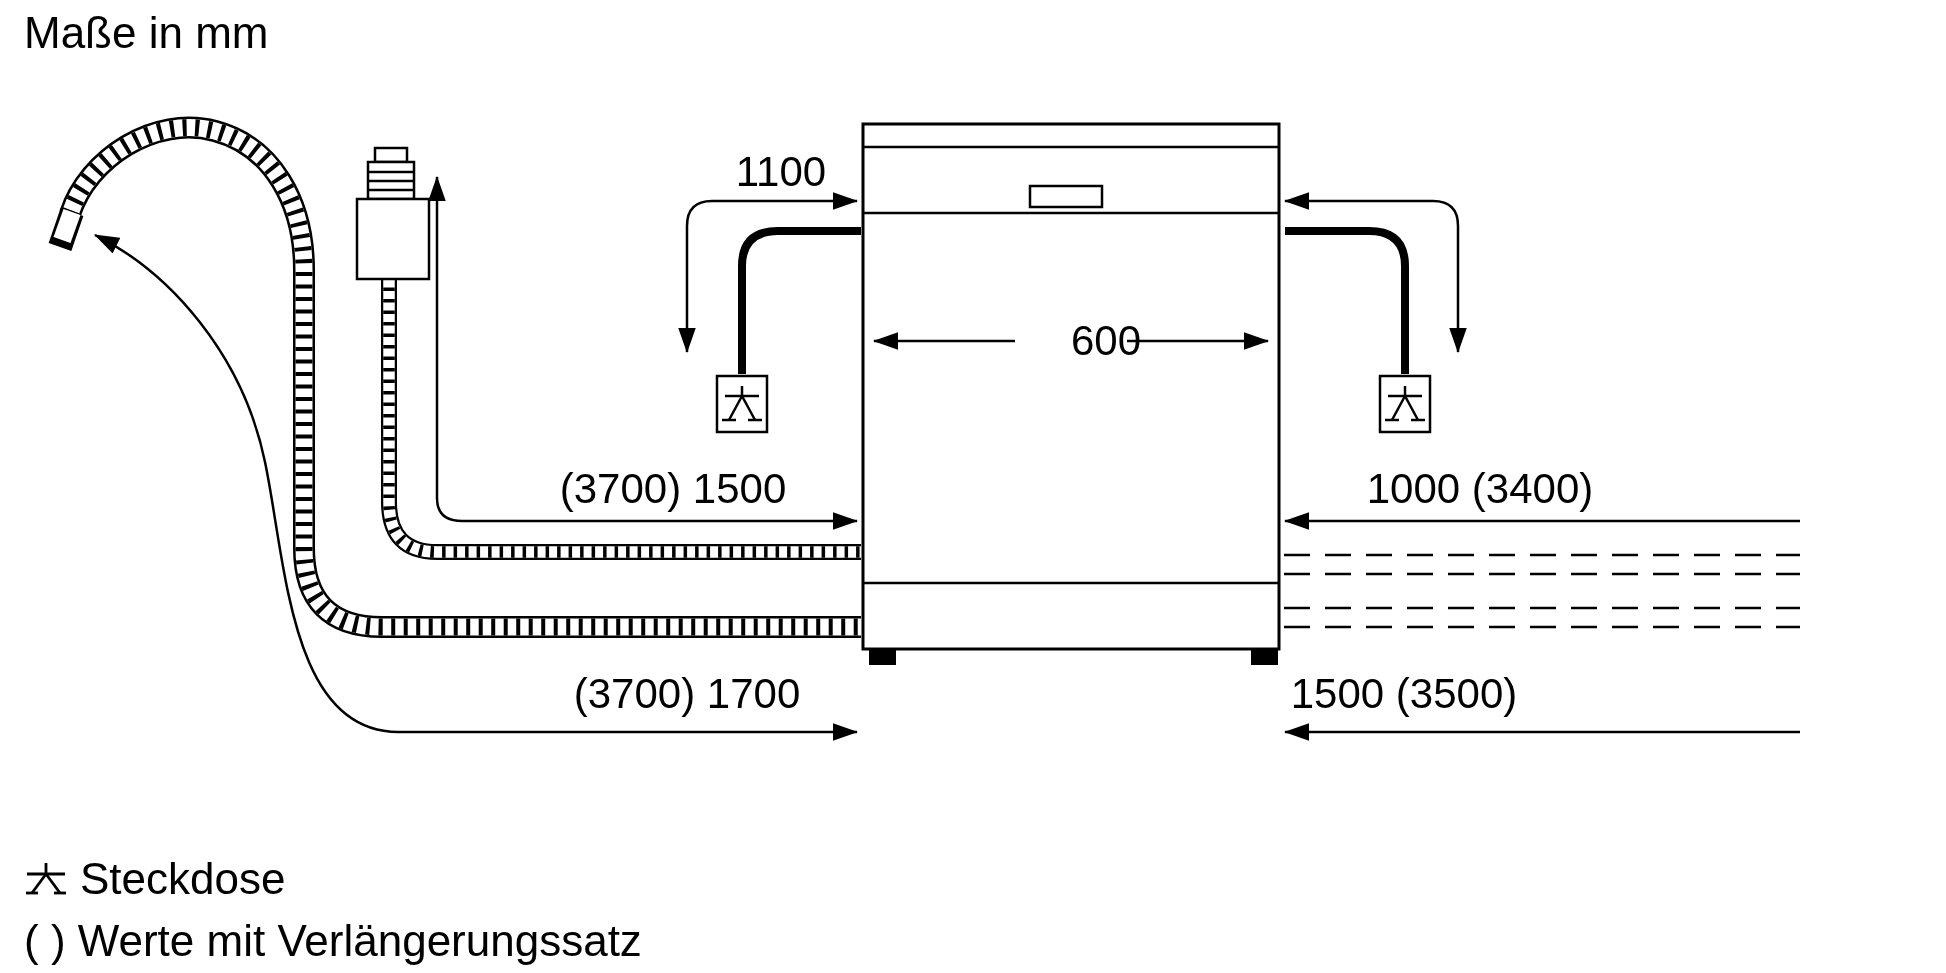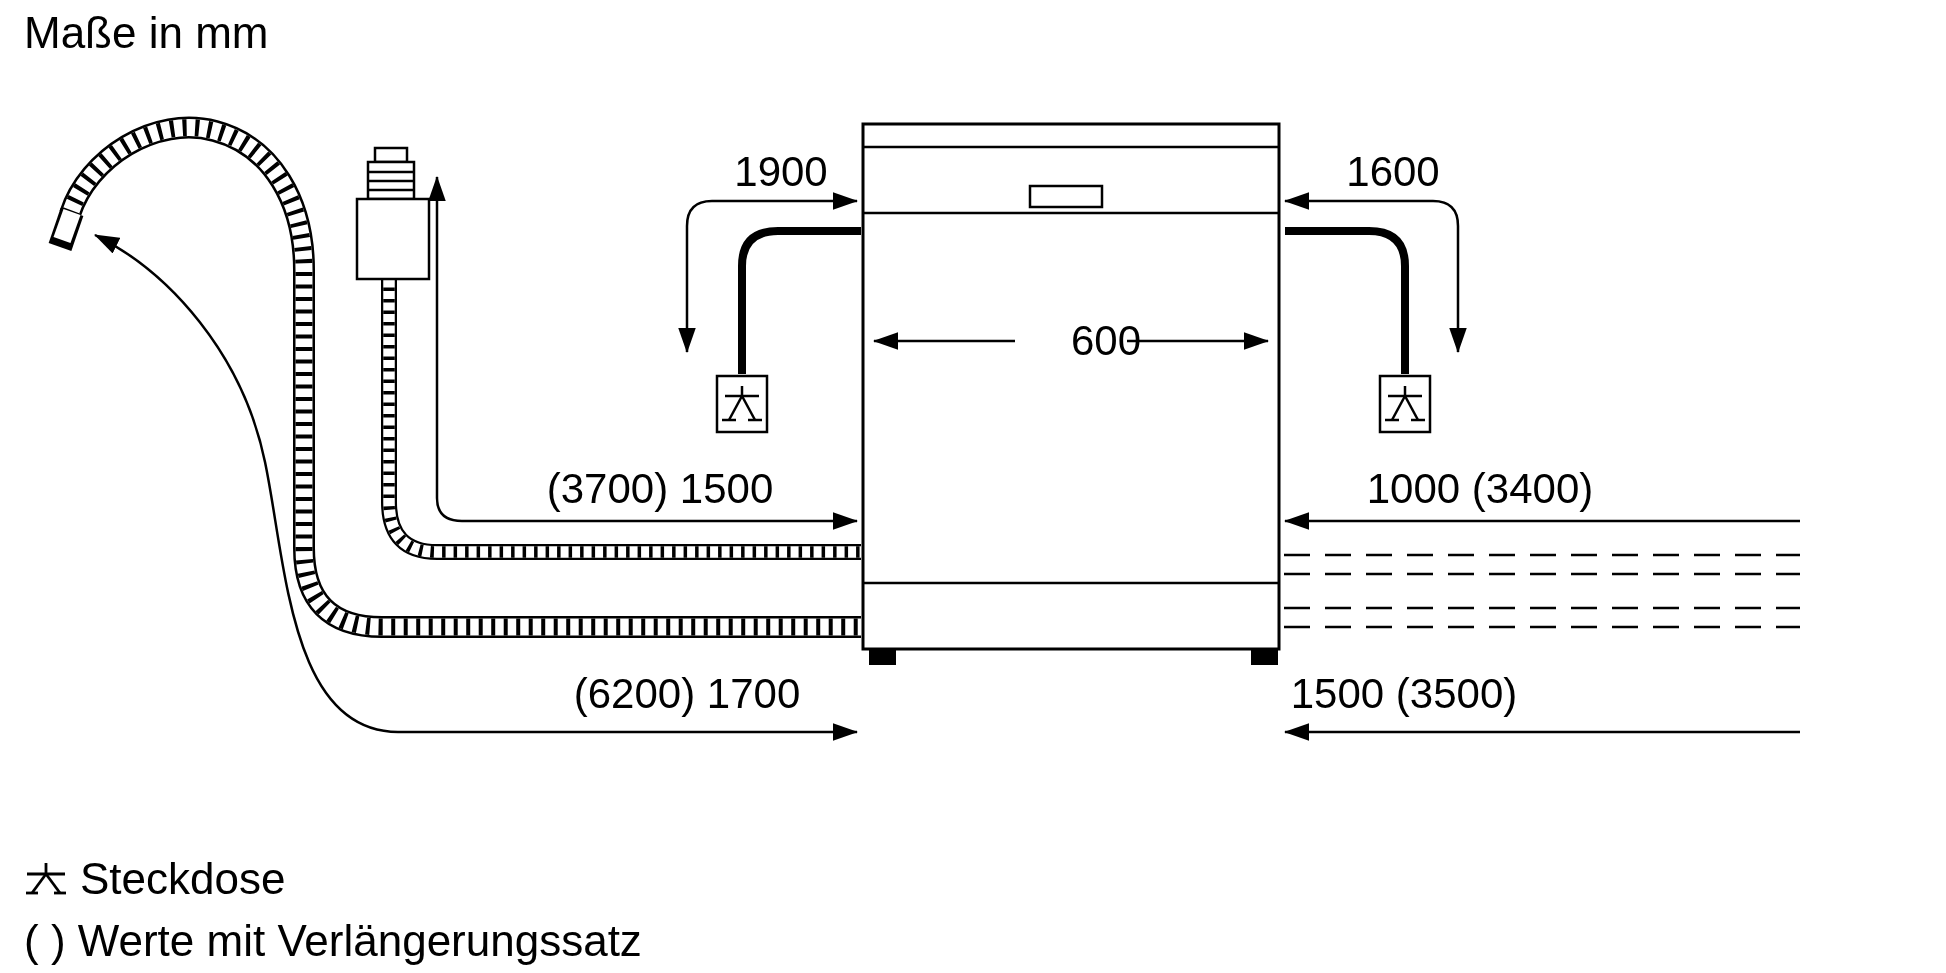--- a/index.html
+++ b/index.html
@@ -123,31 +123,30 @@
       <path d="M1127,341 L1268,341" marker-end="url(#arr)"></path>
       <path d="M437,177 L437,498 Q437,521 462,521 L857,521" marker-start="url(#arr)" marker-end="url(#arr)"></path>
       <path d="M1800,521 L1285,521" marker-end="url(#arr)"></path>
       <path d="M95,235 C170,272 243,355 265,462 C286,562 290,732 398,732 L857,732" marker-start="url(#arr)" marker-end="url(#arr)"></path>
       <path d="M1800,732 L1285,732" marker-end="url(#arr)"></path>
     </g>
   </svg>
 
   <div class="title">Maße in mm</div>
 
-  <div class="lbl" style="left:696px; top:146px; width:170px;">1900</div>
+  <div class="lbl" style="left:696px; top:146px; width:170px;">1100</div>
 
-  <div class="lbl" style="left:1308px; top:146px; width:170px;">1600</div>
 
   <div class="lbl" style="left:1001px; top:315px; width:140px;text-align:right;">600</div>
 
-  <div class="lbl" style="left:530px; top:463px; width:260px;">(3700) 1500</div>
+  <div class="lbl" style="left:543px; top:463px; width:260px;">(3700) 1500</div>
 
   <div class="lbl" style="left:1350px; top:463px; width:260px;">1000 (3400)</div>
 
-  <div class="lbl" style="left:557px; top:668px; width:260px;">(6200) 1700</div>
+  <div class="lbl" style="left:557px; top:668px; width:260px;">(3700) 1700</div>
 
   <div class="lbl" style="left:1274px; top:668px; width:260px;">1500 (3500)</div>
 
   <svg class="legend-icon" width="44" height="40" viewBox="0 0 44 40">
     <g stroke="#000000" stroke-width="2.8" fill="none">
       <line x1="3" y1="18" x2="41" y2="18"></line>
       <line x1="22" y1="7" x2="22" y2="18"></line>
       <line x1="22" y1="18" x2="8" y2="37"></line>
       <line x1="22" y1="18" x2="36" y2="37"></line>
       <line x1="2" y1="37" x2="14" y2="37"></line>

